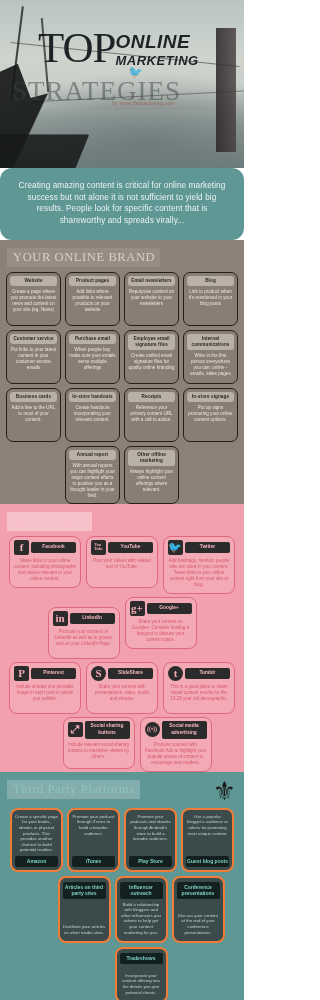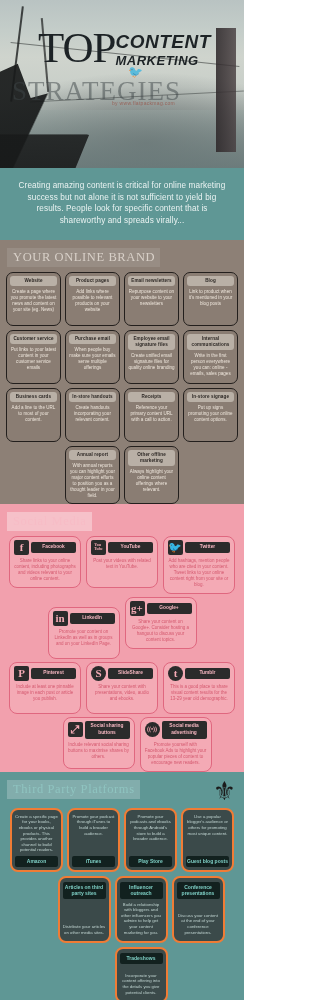--- a/index.html
+++ b/index.html
@@ -103,20 +103,21 @@
 
   
   .intro {
     background: #5f9795;
     color: #eaf3f2;
     text-align: center;
     padding: 12px 14px 14px;
     font-size: 8.2px;
     line-height: 11.5px;
     letter-spacing: 0.1px;
+    border-radius: 12px;
   }
 
   
   .section { padding: 6px 5px 0; }
   .sec-title {
     font-size: 12.5px;
     letter-spacing: 0.6px;
     padding: 2px 5px 2px 6px;
     display: inline-block;
     margin: 2px 0 5px 2px;
@@ -238,21 +239,21 @@
     <div class="sea"></div>
     <div class="rig"></div>
     <div class="rig2"></div>
     <div class="mast"></div>
     <div class="mast2"></div>
     <div class="ship"></div>
     <div class="post"></div>
     <div class="bird">🐦</div>
     <div class="hero-title">
       <span class="t-top">TOP</span><span class="t-right">
-        <span class="t-content">CONTENT</span>
+        <span class="t-content">ONLINE</span>
         <span class="t-marketing">MARKETING</span>
       </span>
     </div>
     <div class="t-strategies">STRATEGIES</div>
     <div class="t-byline">by www.flatpackmag.com</div>
   </div>
 
   <div class="intro">Creating amazing content is critical for online marketing success but not alone it is not sufficient to yield big results. People look for specific content that is shareworthy and spreads virally...</div>
 
   <div class="section brand">

